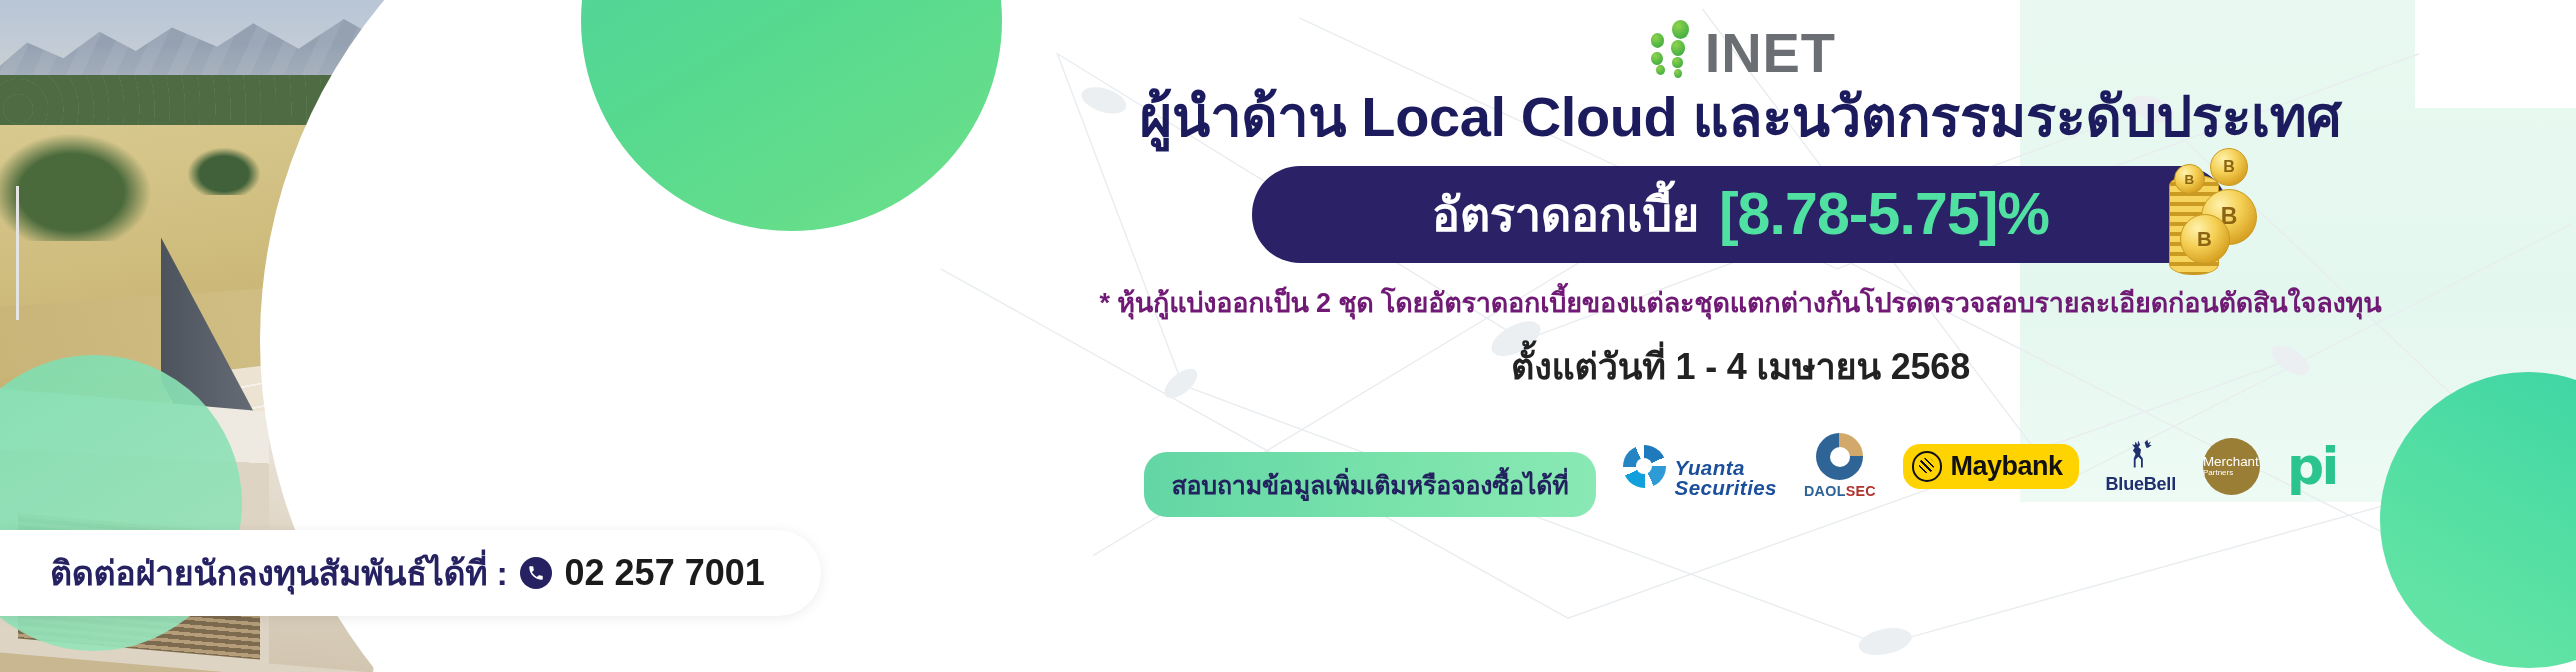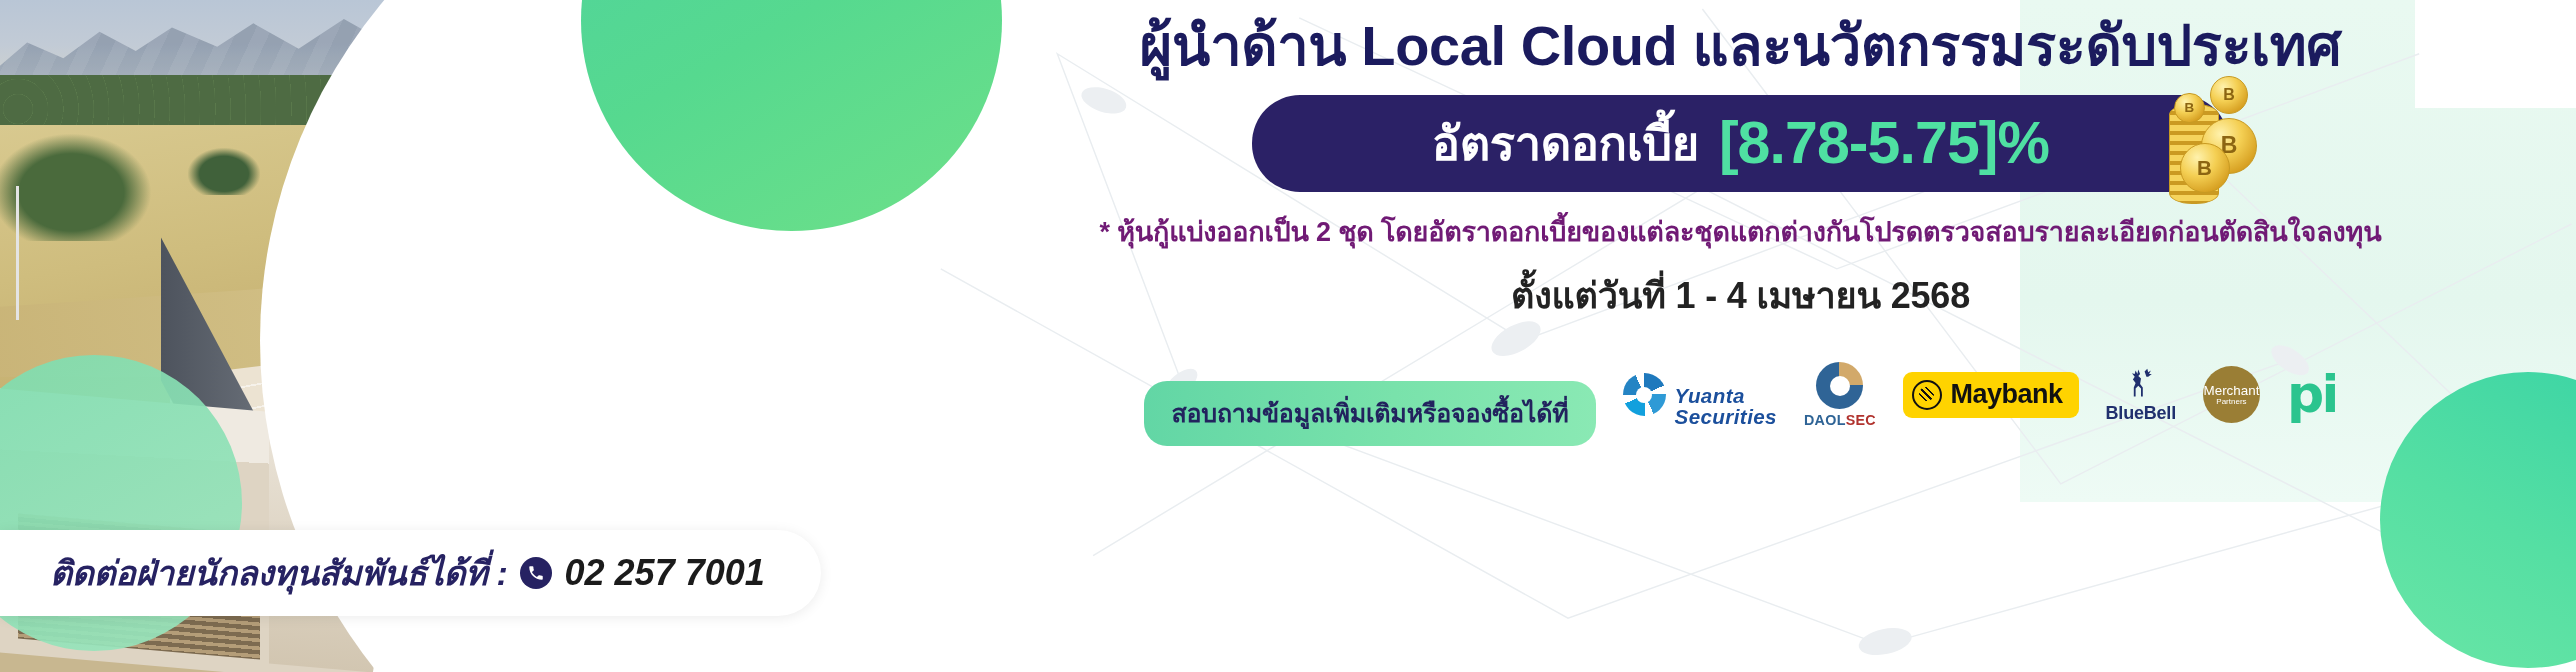--- a/index.html
+++ b/index.html
@@ -203,21 +203,20 @@
   .contact-card {
     position:absolute; left:0; bottom:56px;
     min-width:812px; height:86px;
     background:#ffffff;
     border-top-right-radius:43px;
     border-bottom-right-radius:43px;
     display:flex; align-items:center;
     padding-left:50px; padding-right:56px;
     gap:12.5px;
     box-shadow:0 1.8px 12.5px rgba(0,0,0,.08);
-    font-style:italic;
   }
   .contact-label {
     font-size:34px; font-weight:bold; color:#262262; letter-spacing:-0.3px;
     white-space:nowrap;
   }
   .phone-ico {
     width:32px; height:32px; border-radius:50%;
     background:#262262; display:inline-flex;
     align-items:center; justify-content:center; flex:0 0 auto;
   }
@@ -352,21 +351,21 @@
   .daol-mark:after {
     content:""; position:absolute; left:50%; top:50%;
     transform:translate(-50%,-50%);
     width:20px; height:20px; border-radius:50%; background:#ffffff;
   }
   .daol-txt { font-size:14.3px; font-weight:bold; color:#2f6496; letter-spacing:0.3px; }
   .daol-txt em { font-style:normal; color:#b1332e; }
 
   
   .maybank {
-    background:#ffd300; border-radius:9px;
+    background:#ffd300; border-radius:17px;
     padding:7.2px 16px 7.2px 9px;
     display:flex; align-items:center; gap:8px;
   }
   .maybank-mark {
     width:30.5px; height:30.5px; border-radius:50%;
     border:2.7px solid #111; background:#ffd300;
     position:relative; flex:0 0 auto;
   }
   .maybank-mark:after {
     content:""; position:absolute; left:5.4px; top:5.4px;
@@ -380,21 +379,21 @@
   .bb-deer {
     width:36px; height:36px;
   }
   .bb-txt { font-size:18px; font-weight:bold; color:#20306e; letter-spacing:-0.2px; }
 
   
   .merchant {
     width:57px; height:57px; border-radius:50%;
     background:#9a7e35;
     display:flex; flex-direction:column;
-    align-items:center; justify-content:center; color:#fff;
+    align-items:flex-start; justify-content:center; color:#fff;
   }
   .merchant b { font-size:13.4px; font-weight:normal; line-height:1.05; }
   .merchant span { font-size:8px; line-height:1.05; }
 
   
   .pi-logo {
     font-size:52px; font-weight:bold; color:#2bc48e;
     line-height:.72; letter-spacing:-2.7px;
     font-family:"DejaVu Sans",sans-serif;
   }
@@ -455,20 +454,32 @@
     <div class="photo-mask"></div>
     <div class="photo-mask-2"></div>
   </div>
 
   <div class="circ circ-top"></div>
   <div class="circ circ-left"></div>
   <div class="circ circ-right"></div>
 
   <div class="content">
 
+    <div class="logo">
+      <div class="logo-dots">
+        <i style="width:17px;height:19px;left:27px;top:7.2px;"></i>
+        <i style="width:13.4px;height:15.2px;left:5.4px;top:20px;"></i>
+        <i style="width:14.3px;height:16px;left:26px;top:27px;"></i>
+        <i style="width:11.6px;height:13.4px;left:6.3px;top:39px;"></i>
+        <i style="width:10.8px;height:11.6px;left:27px;top:44px;"></i>
+        <i style="width:9px;height:10px;left:10.8px;top:52px;"></i>
+        <i style="width:8px; height:9px;left:29px;top:56px;"></i>
+      </div>
+      <span class="logo-text">INET</span>
+    </div>
 
     <div class="headline">ผู้นำด้าน Local Cloud และนวัตกรรมระดับประเทศ</div>
 
     <div class="rate-box">
       <span class="rate-label">อัตราดอกเบี้ย</span>
       <span class="rate-value">[8.78-5.75]%</span>
 
       <div class="coins">
         <div class="coin-stack"></div>
         <div class="coin" style="left:43px;top:52px;width:56px;height:56px;font-size:23px;">B</div>

